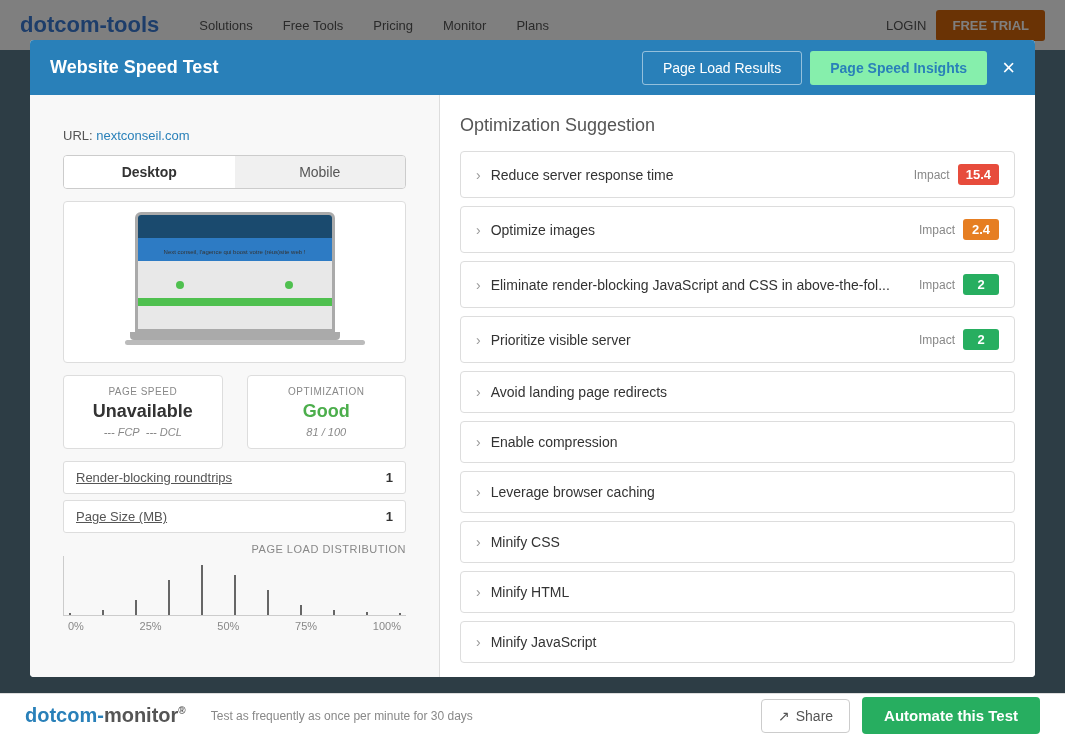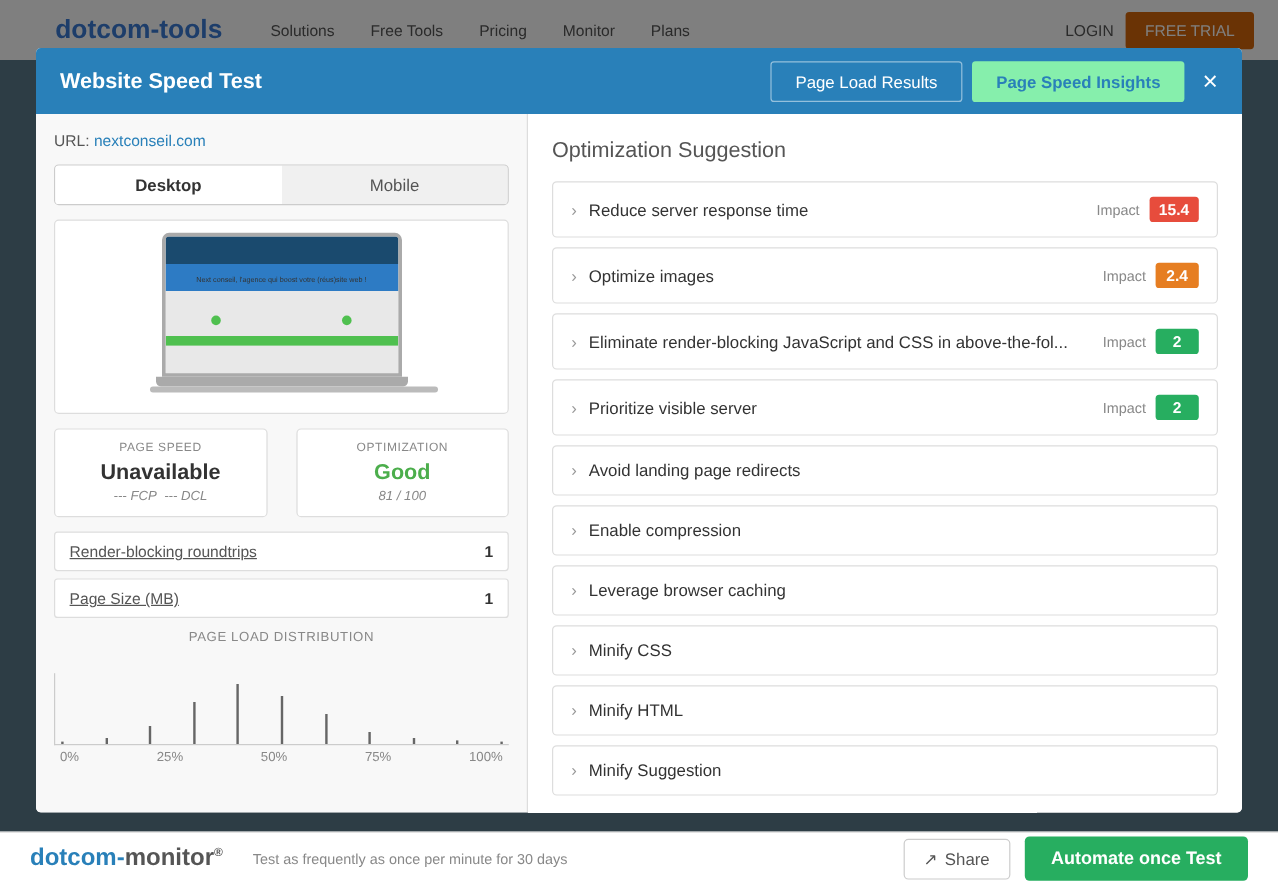--- a/index.html
+++ b/index.html
@@ -20,21 +20,20 @@
       background: #fff;
       display: flex;
       align-items: center;
       padding: 0 20px;
       z-index: 0;
     }
     .bg-logo {
       color: #3a7bd5;
       font-size: 22px;
       font-weight: bold;
-      margin-left: 26px;
     }
     .bg-nav-links {
       display: flex;
       gap: 30px;
       margin-left: 40px;
       font-size: 13px;
       color: #555;
     }
     .bg-nav-right {
       margin-left: auto;
@@ -46,21 +45,21 @@
       font-size: 13px;
       color: #555;
       margin-left: 19px;
     }
     .bg-free-trial {
       background: #d4660a;
       color: #fff;
       padding: 8px 16px;
       font-size: 13px;
       border-radius: 3px;
-      font-weight: normal;
+      font-weight: bold;
     }
 
     
     .modal-overlay {
       position: absolute;
       top: 0; left: 0; right: 0; bottom: 0;
       background: rgba(0,0,0,0.5);
       z-index: 1;
     }
 
@@ -129,21 +128,21 @@
       flex: 1;
       overflow: hidden;
     }
 
     
     .left-panel {
       width: 410px;
       flex-shrink: 0;
       background: #f8f8f8;
       border-right: 1px solid #ddd;
-      padding: 15px;
+      padding: 33px;
       overflow-y: auto;
     }
 
     .url-bar {
       font-size: 13px;
       color: #555;
       margin-bottom: 12px;
     }
     .url-bar a { color: #2980b9; text-decoration: none; }
 
@@ -304,22 +303,22 @@
     .stat-row-value { font-weight: bold; color: #333; }
 
     
     .distribution-section {
       margin-top: 10px;
     }
     .distribution-title {
       font-size: 11px;
       color: #888;
       text-transform: uppercase;
-      text-align: center;
-      margin-bottom: 24px;
+      text-align: right;
+      margin-bottom: 1px;
       letter-spacing: 0.5px;
     }
     .distribution-chart {
       display: flex;
       align-items: flex-end;
       justify-content: space-between;
       height: 60px;
       padding: 0 5px;
       border-left: 1px solid #ccc;
       border-bottom: 1px solid #ccc;
@@ -625,33 +624,33 @@
           <div class="suggestion-item">
             <span class="suggestion-chevron">›</span>
             <span class="suggestion-text">Minify CSS</span>
           </div>
           <div class="suggestion-item">
             <span class="suggestion-chevron">›</span>
             <span class="suggestion-text">Minify HTML</span>
           </div>
           <div class="suggestion-item">
             <span class="suggestion-chevron">›</span>
-            <span class="suggestion-text">Minify Suggestion</span>
+            <span class="suggestion-text">Minify JavaScript</span>
           </div>
         </div>
     </div>
 
   </div>
 </div>
 
 <div class="footer-bar">
   <div class="footer-logo">
     <span style="color:#2980b9;">dotcom-</span><span style="color:#555;">monitor</span><sup style="font-size:10px;color:#555;">®</sup>
   </div>
   <div class="footer-text">
     <div class="footer-text-sub">Test as frequently as once per minute for 30 days</div>
   </div>
   <button class="footer-share-btn">
     <span>↗</span>
     <span>Share</span>
   </button>
-  <button class="footer-automate-btn">Automate once Test</button>
+  <button class="footer-automate-btn">Automate this Test</button>
 </div>
 
 </body></html>

